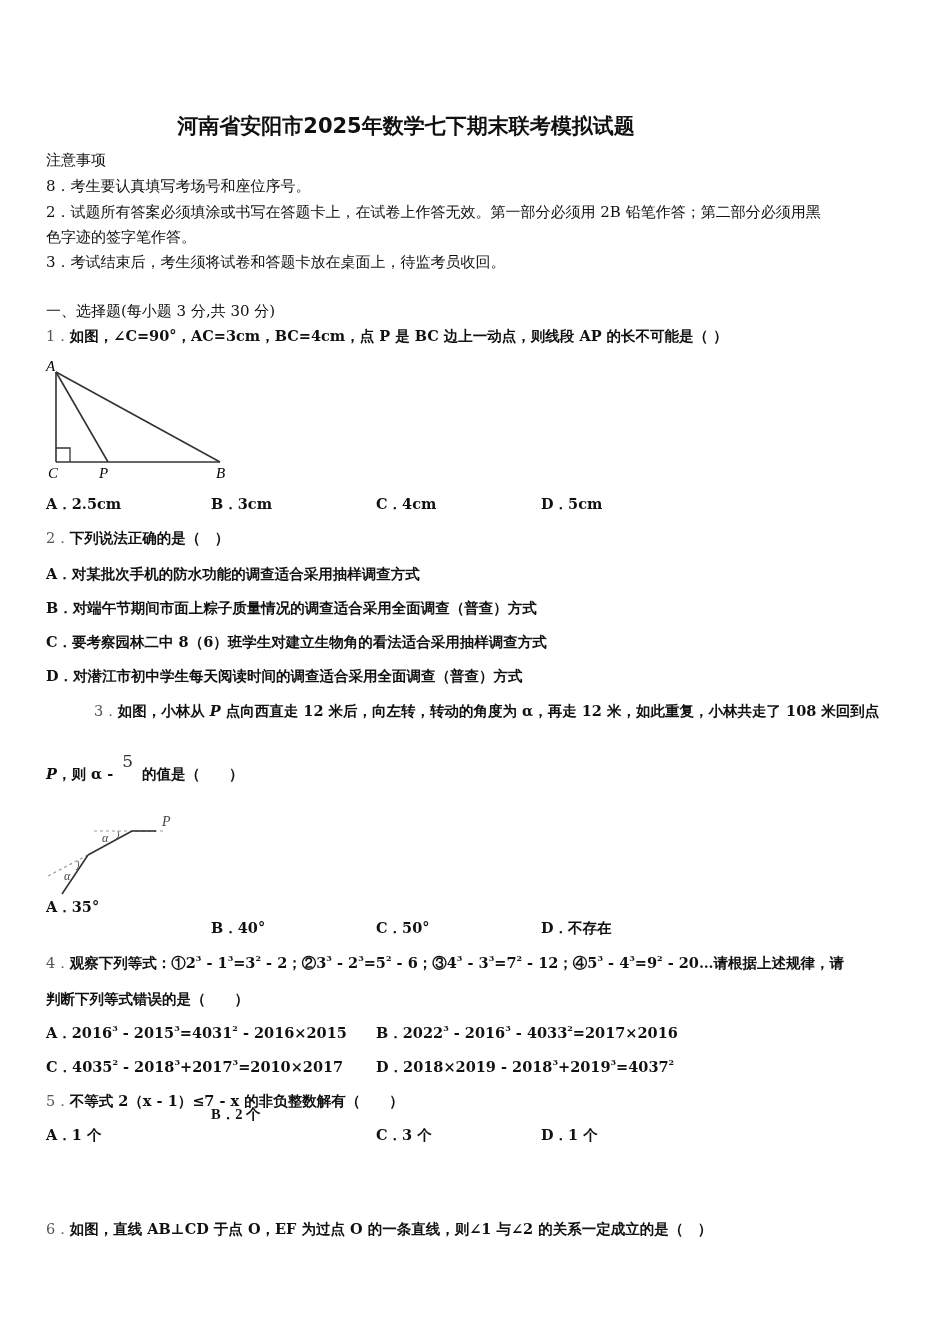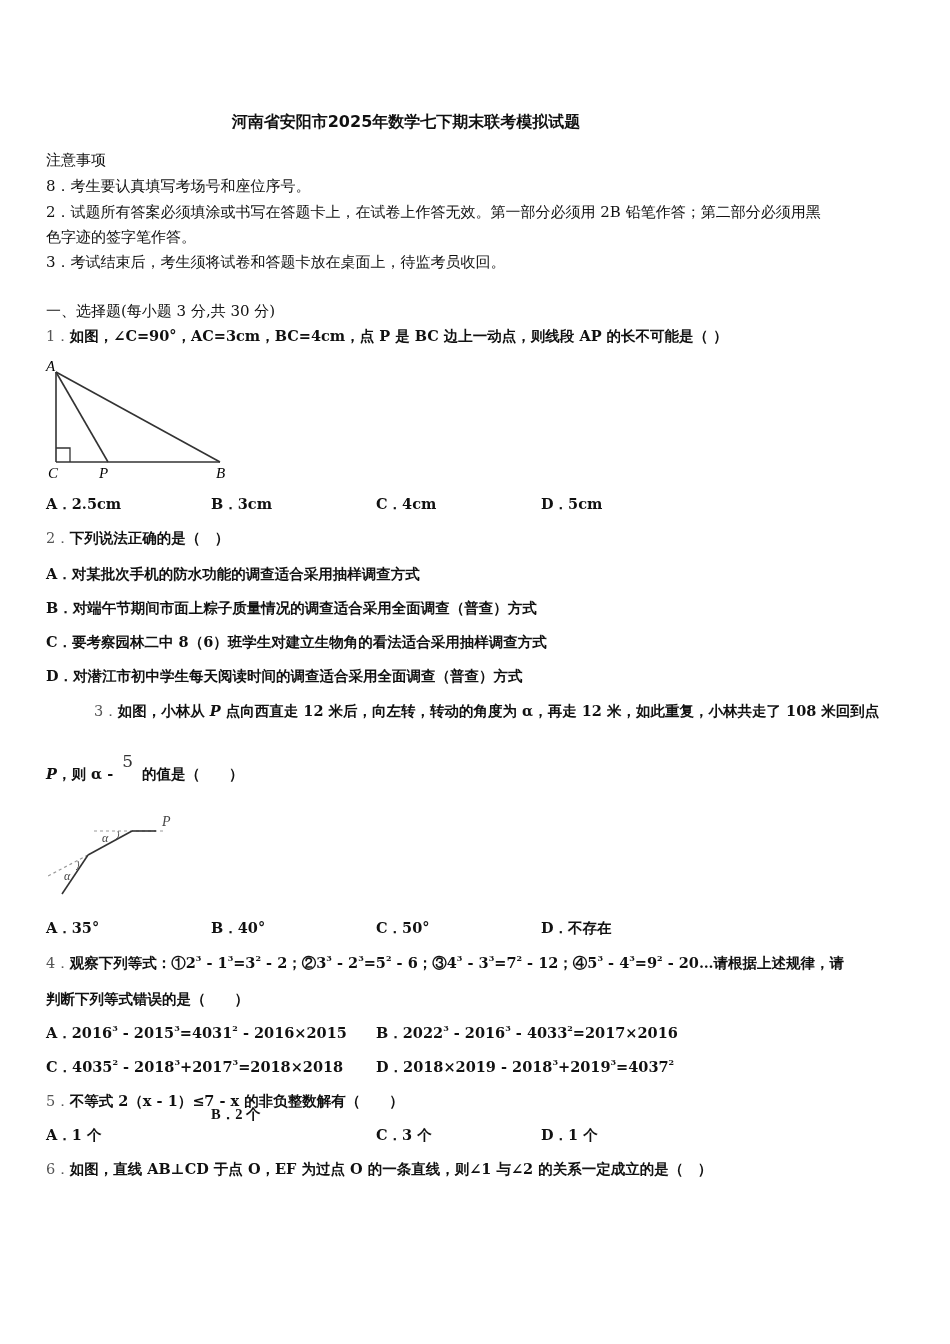--- a/index.html
+++ b/index.html
@@ -5,21 +5,21 @@
   html, body { margin: 0; padding: 0; background: #ffffff; }
   body {
     width: 950px; height: 1344px; position: relative; overflow: hidden;
     font-family: "DejaVu Serif", "Liberation Serif", serif;
     color: #111;
   }
   .abs { position: absolute; white-space: nowrap; }
   .title {
     left: 0; width: 812px; top: 112px; text-align: center;
     font-family: "DejaVu Sans", "Liberation Sans", sans-serif;
-    font-weight: bold; font-size: 16px; letter-spacing: 0px;
+    font-weight: bold; font-size: 21px; letter-spacing: 0px;
   }
   .note { font-size: 15px; left: 46px; }
   .line { font-size: 14.5px; left: 46px; font-weight: bold; }
   .qnum { font-weight: normal; color: #555; }
   .opt { font-size: 14.5px; font-weight: bold; }
   sup { font-size: 8px; vertical-align: 7px; line-height: 0; }
   .sup5 { font-size: 17px; font-weight: normal; color: #333; position: relative; top: -12px; margin: 0 4px; }
   .fig { position: absolute; }
   .fig text { font-family: "Liberation Serif", serif; font-style: italic; }
 </style>
@@ -74,46 +74,46 @@
   <line x1="88" y1="23" x2="112" y2="23" stroke="#333" stroke-width="1.6"></line>
   <line x1="88" y1="23" x2="44" y2="47" stroke="#333" stroke-width="1.6"></line>
   <line x1="44" y1="47" x2="4" y2="68" stroke="#999" stroke-width="1.2" stroke-dasharray="3,3"></line>
   <line x1="44" y1="47" x2="18" y2="86" stroke="#333" stroke-width="1.6"></line>
   <path d="M74,23 Q76,29 72,31" fill="none" stroke="#555" stroke-width="1"></path>
   <path d="M34,53 Q36,59 32,62" fill="none" stroke="#555" stroke-width="1"></path>
   <text x="118" y="18" font-size="14" fill="#444">P</text>
   <text x="58" y="34" font-size="12" fill="#444">α</text>
   <text x="20" y="72" font-size="12" fill="#444">α</text>
 </svg>
-<div class="abs opt" style="top:919px; left:46px;">A．35°</div>
+<div class="abs opt" style="top:898px; left:46px;">A．35°</div>
 <div class="abs opt" style="top:919px; left:211px;">B．40°</div>
 <div class="abs opt" style="top:919px; left:376px;">C．50°</div>
 <div class="abs opt" style="top:919px; left:541px;">D．不存在</div>
 
 <div class="abs line" style="top:954px;">
   <span class="qnum">4．</span><span>观察下列等式：</span><span><span>①</span><span>2</span><sup>3</sup><span> - 1</span><sup>3</sup><span>=3</span><sup>2</sup><span> - 2；</span></span><span><span>②</span><span>3</span><sup>3</sup><span> - 2</span><sup>3</sup><span>=5</span><sup>2</sup><span> - 6；</span></span><span><span>③</span><span>4</span><sup>3</sup><span> - 3</span><sup>3</sup><span>=7</span><sup>2</sup><span> - 12；</span></span><span><span>④</span><span>5</span><sup>3</sup><span> - 4</span><sup>3</sup><span>=9</span><sup>2</sup><span> - 20</span></span><span>…请根据上述规律，请</span>
 </div>
 <div class="abs line" style="top:990px;">判断下列等式错误的是（　　）</div>
 
 <div class="abs opt" style="top:1024px; left:46px;">
   <span>A．</span><span>2016</span><sup>3</sup><span> - 2015</span><sup>3</sup><span>=4031</span><sup>2</sup><span> - 2016×2015</span>
 </div>
 <div class="abs opt" style="top:1024px; left:376px;">
   <span>B．</span><span>2022</span><sup>3</sup><span> - 2016</span><sup>3</sup><span> - 4033</span><sup>2</sup><span>=2017×2016</span>
 </div>
 <div class="abs opt" style="top:1058px; left:46px;">
-  <span>C．</span><span>4035</span><sup>2</sup><span> - 2018</span><sup>3</sup><span>+2017</span><sup>3</sup><span>=2018×2018</span>
+  <span>C．</span><span>4035</span><sup>2</sup><span> - 2018</span><sup>3</sup><span>+2017</span><sup>3</sup><span>=2010×2017</span>
 </div>
 <div class="abs opt" style="top:1058px; left:376px;">
   <span>D．</span><span>2018×2019 - 2018</span><sup>3</sup><span>+2019</span><sup>3</sup><span>=4037</span><sup>2</sup><span></span>
 </div>
 
 <div class="abs line" style="top:1092px;">
   <span class="qnum">5．</span><span>不等式 2（x - 1）≤7 - x 的非负整数解有（　　）</span>
 </div>
 <div class="abs opt" style="top:1126px; left:46px;">A．1 个</div>
 <div class="abs opt" style="top:1105px; left:211px;font-family:Liberation Serif, serif;">B．2 个</div>
 <div class="abs opt" style="top:1126px; left:376px;">C．3 个</div>
 <div class="abs opt" style="top:1126px; left:541px;">D．1 个</div>
 
-<div class="abs line" style="top:1160px;">
+<div class="abs line" style="top:1220px;">
   <span class="qnum">6．</span><span>如图，直线 AB⊥CD 于点 O，EF 为过点 O 的一条直线，则∠1 与∠2 的关系一定成立的是（　）</span>
 </div>
 
 </body></html>

